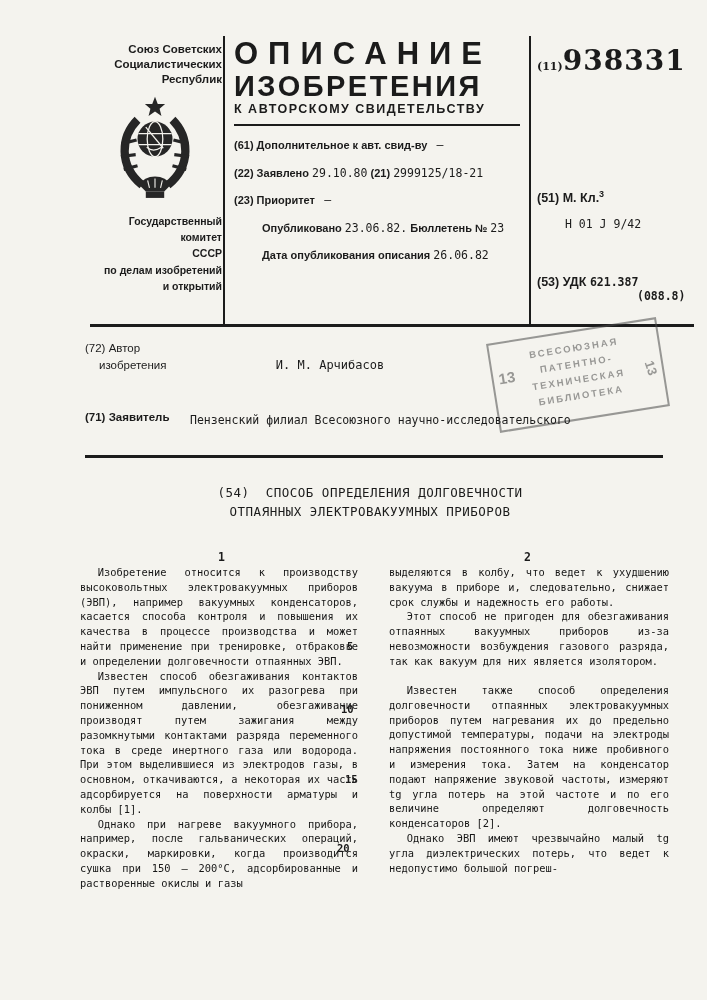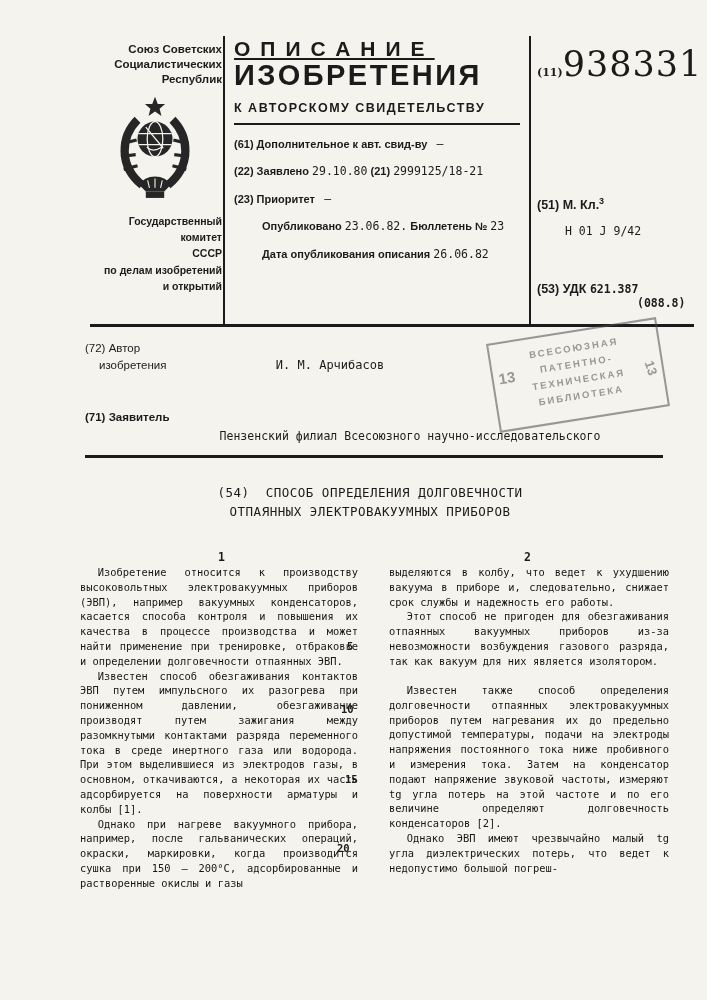--- a/index.html
+++ b/index.html
@@ -22,46 +22,46 @@
 
   
   .vline{position:absolute;width:2px;background:#1b1b1b;}
   .vline1{left:223px;top:36px;height:290px;}
   .vline2{left:529px;top:36px;height:290px;}
   .hline1{position:absolute;left:90px;top:324px;width:604px;height:2.5px;background:#1b1b1b;}
   .hline2{position:absolute;left:85px;top:455px;width:578px;height:3px;background:#1b1b1b;}
 
   
   .center-block{position:absolute;left:234px;top:38px;width:292px;}
-  .doc-type1{font-weight:bold;font-size:21px;letter-spacing:10px;line-height:1.05;text-decoration:underline;}
+  .doc-type1{font-weight:bold;font-size:31px;letter-spacing:10px;line-height:1.05;}
   .doc-type2{font-weight:bold;font-size:29px;letter-spacing:2.5px;line-height:1.1;}
-  .doc-subtype{font-weight:bold;font-size:12.5px;letter-spacing:1.5px;margin-top:9px;
+  .doc-subtype{font-weight:bold;font-size:12.5px;letter-spacing:1.5px;
                border-bottom:2.5px solid #1b1b1b;padding-bottom:8px;width:286px;}
   .fields{margin-top:12px;font-size:11px;}
   .frow{margin-bottom:13.5px;white-space:nowrap;}
   .frow b{font-weight:bold;}
   .fval{font-family:"DejaVu Sans Mono", monospace;font-size:11.5px;}
   .indent1{padding-left:28px;}
 
   
   .right-block{position:absolute;left:537px;top:44px;width:166px;}
   .pubnum-prefix{font-size:11px;font-weight:bold;font-family:"DejaVu Serif",serif;}
-  .pubnum{font-size:35px;font-weight:normal;font-family:"DejaVu Serif",serif;letter-spacing:1px;}
+  .pubnum{font-size:28px;font-weight:bold;font-family:"DejaVu Serif",serif;letter-spacing:1px;}
   .mkl{margin-top:112px;font-weight:bold;font-size:12.5px;}
   .mkl sup{font-size:9px;}
   .mkl-val{margin-top:12px;padding-left:28px;font-size:11.5px;}
   .udk{margin-top:44px;font-weight:bold;font-size:12.5px;white-space:nowrap;}
   .udk .fval{font-size:11.5px;}
   .udk2{padding-left:100px;font-size:11.5px;}
 
   
   .author-label{position:absolute;left:85px;top:340px;font-weight:normal;font-size:11.5px;line-height:1.45;}
   .author-name{position:absolute;left:250px;top:358px;width:160px;text-align:center;font-size:12px;}
   .applicant-label{position:absolute;left:85px;top:411px;font-weight:bold;font-size:11.5px;}
-  .applicant-value{position:absolute;left:190px;top:411px;width:440px;text-align:center;font-size:11.5px;line-height:1.6;margin-top:16px;}
+  .applicant-value{position:absolute;left:190px;top:411px;width:440px;font-size:11.5px;line-height:1.6;}
 
   
   .stamp{position:absolute;left:492px;top:330px;width:168px;height:86px;
          transform:rotate(-9deg);border:2.5px solid rgba(75,75,75,0.55);
          color:rgba(75,75,75,0.55);text-align:center;font-weight:bold;}
   .stamp .sline{font-size:9.5px;letter-spacing:2px;line-height:1.7;}
   .stamp .sline:first-child{margin-top:8px;}
   .stamp .snum-l{position:absolute;left:5px;top:26px;font-size:15px;}
   .stamp .snum-r{position:absolute;right:4px;top:40px;font-size:13px;transform:rotate(80deg);}
 

